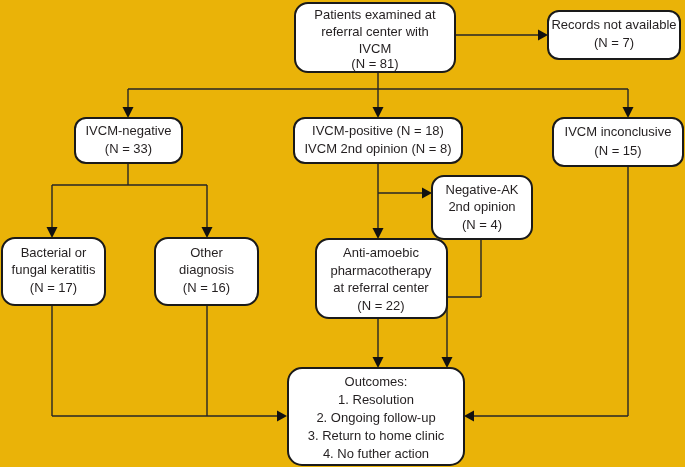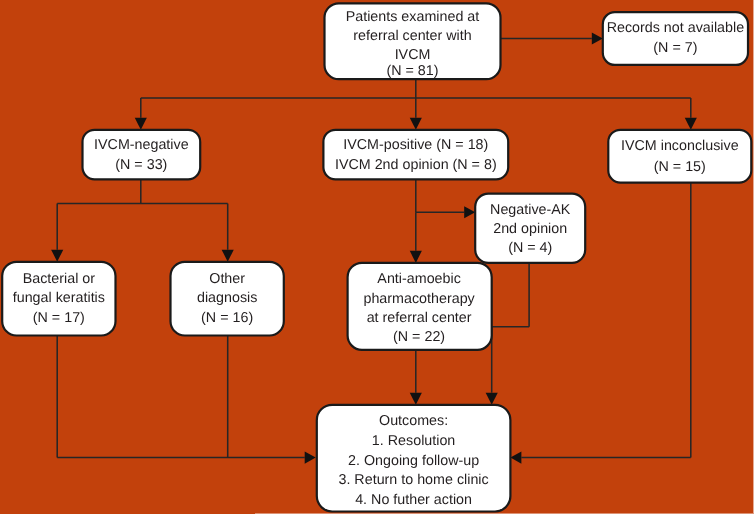--- a/index.html
+++ b/index.html
@@ -10,21 +10,21 @@
   body {
     width: 685px;
     height: 467px;
     font-family: "Liberation Sans", sans-serif;
     overflow: hidden;
   }
   #flowchart-root {
     position: relative;
     width: 685px;
     height: 467px;
-    background: #c2410c;
+    background: #eab308;
   }
   svg.flow-svg {
     position: absolute;
     top: 0;
     left: 0;
     width: 685px;
     height: 467px;
   }
   .node-box {
     fill: #ffffff;

